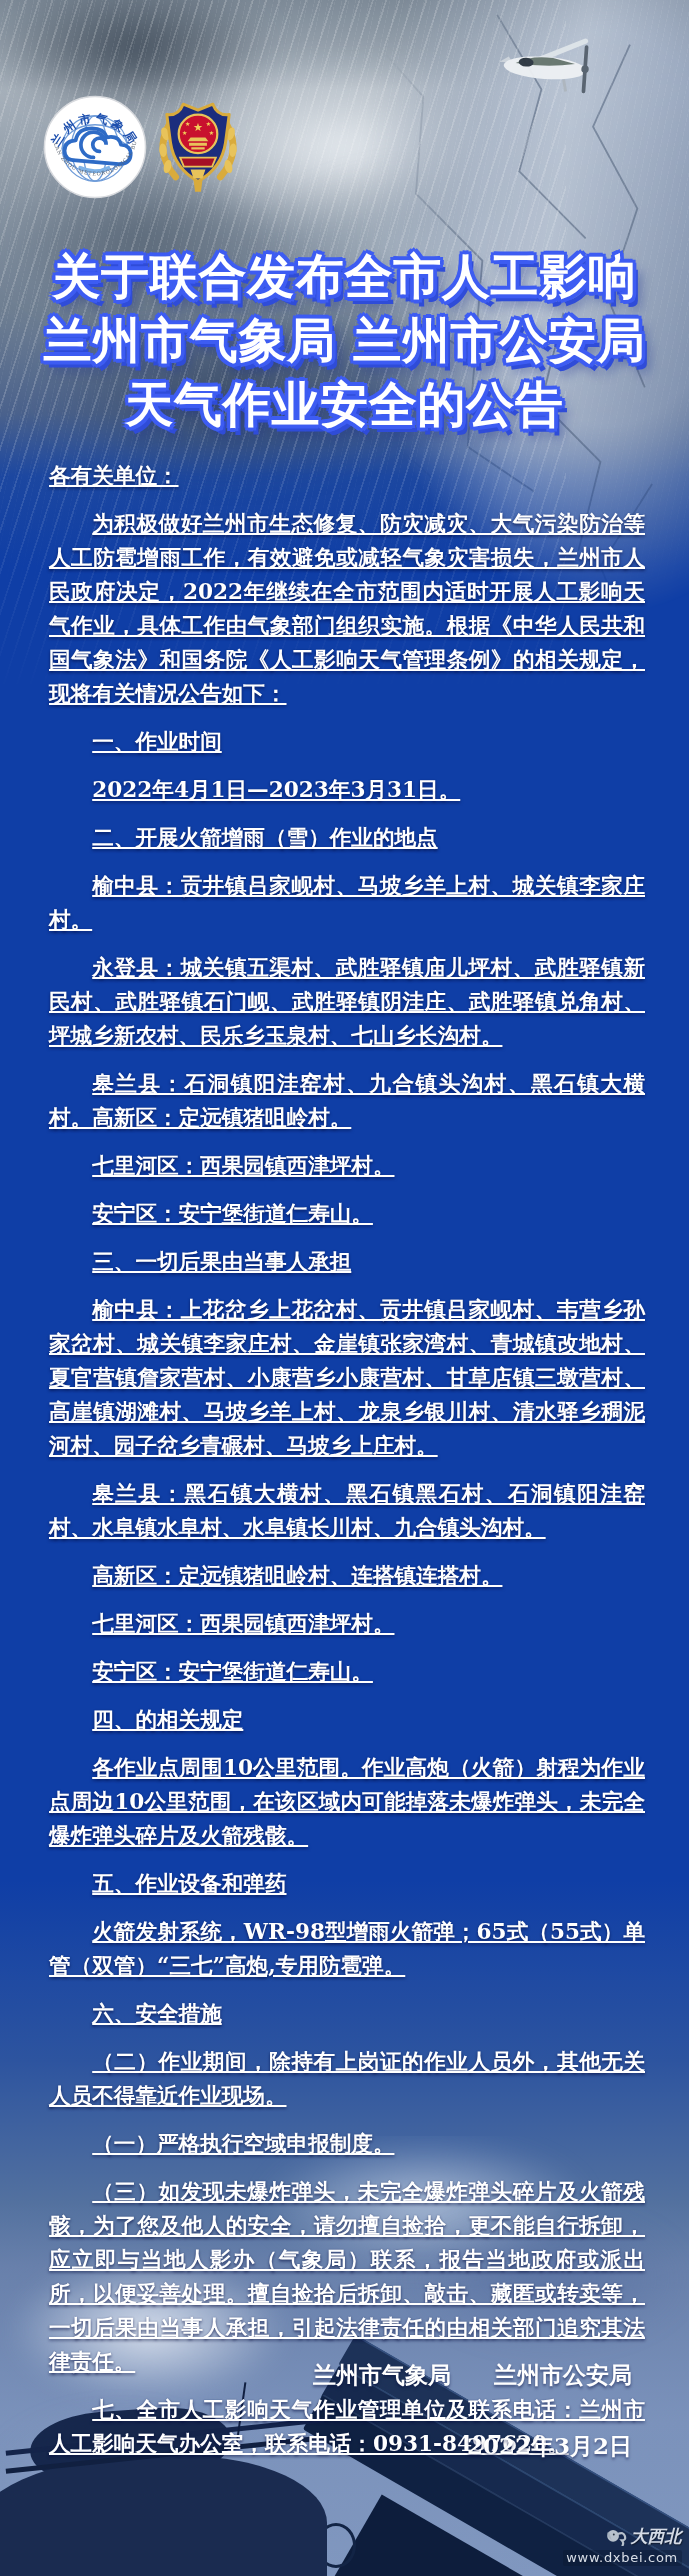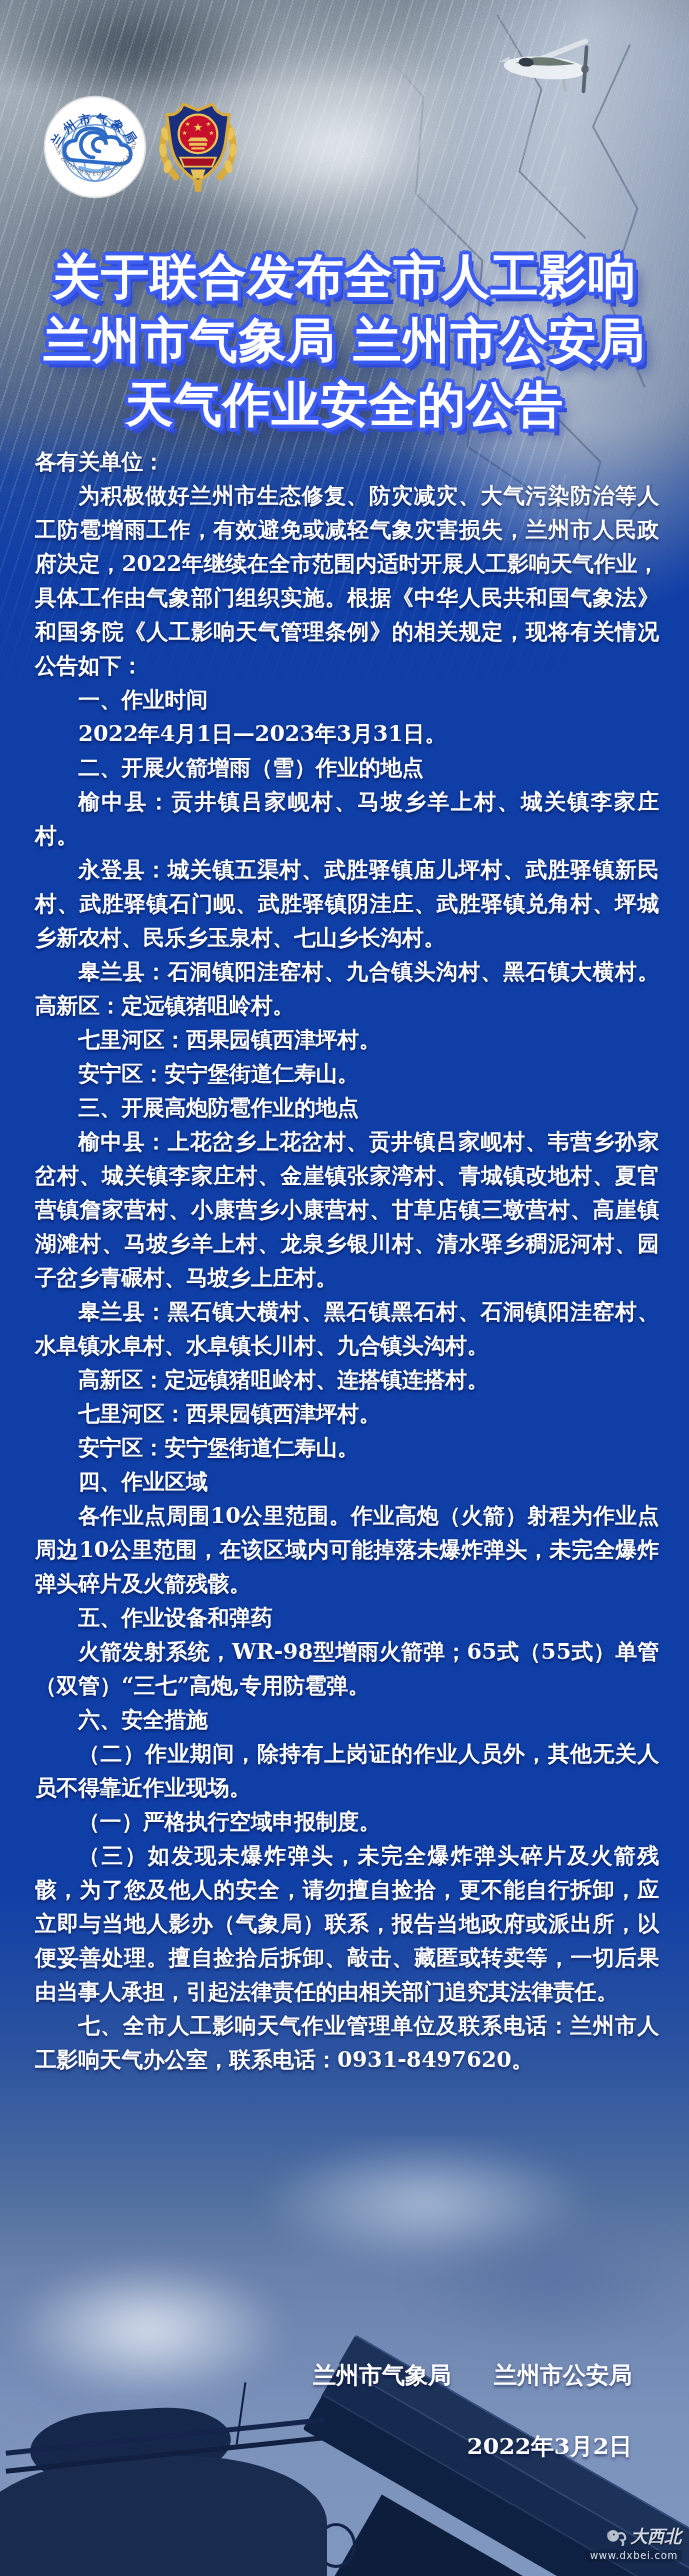--- a/index.html
+++ b/index.html
@@ -49,21 +49,21 @@
       -3.7px 0 0 #3d5cf2, 3.7px 0 0 #3d5cf2, 0 -3.7px 0 #3d5cf2, 0 3.7px 0 #3d5cf2,
       5.2px 6.7px 0 #2f4cd8, 7.4px 9.7px 10.4px rgba(18,40,140,.55);
   }
   
   .body-text{
     position:absolute;left:35px;top:445px;width:624px;z-index:4;
     color:#ffffff;font-weight:700;font-size:21.6px;line-height:34px;
     text-align:justify;
     text-shadow:0 1.5px 3px rgba(0,10,60,.55), 0 0 1.5px rgba(10,30,90,.4);
   }
-  .para{margin:0;}
+  .para{margin:14px;text-decoration:underline;}
   .para.ind{text-indent:2em;}
   .para.gap{margin-top:34px;}
   
   .bottom-photo{position:absolute;left:0;top:2136px;width:689px;height:440px;z-index:1;overflow:hidden;}
   .bcloud{position:absolute;border-radius:50%;filter:blur(13.4px);}
   .bc1{left:-45px;top:97px;width:387px;height:194px;background:radial-gradient(closest-side,rgba(236,241,248,.85),transparent 72%);}
   .bc2{left:194px;top:-22px;width:461px;height:179px;background:radial-gradient(closest-side,rgba(205,217,236,.7),transparent 72%);}
   .bc3{left:357px;top:45px;width:387px;height:194px;background:radial-gradient(closest-side,rgba(80,104,156,.55),transparent 72%);}
   .bc4{left:-60px;top:246px;width:357px;height:194px;background:radial-gradient(closest-side,rgba(150,166,198,.6),transparent 72%);}
   .launcher div{position:absolute;}
@@ -82,21 +82,21 @@
   .footer{position:absolute;right:57px;top:2358px;z-index:4;color:#fff;text-align:right;
     text-shadow:0 1.5px 3px rgba(0,10,60,.55);}
   .sig-row{display:flex;gap:43px;justify-content:flex-end;font-weight:700;font-size:23px;line-height:34px;}
   .date{margin-top:37px;font-weight:700;font-size:23px;line-height:34px;}
   
   .watermark{position:absolute;right:7.4px;top:2525px;z-index:5;text-align:right;opacity:.9;}
   .wm-row{display:flex;align-items:center;justify-content:flex-end;gap:3.7px;}
   .wm-name{font-style:italic;font-weight:900;font-size:17px;color:#e9eef6;
     text-shadow:0.7px 0.7px 1.5px rgba(0,0,0,.6);}
   .wm-url{margin-top:1.5px;font-family:"DejaVu Sans","Liberation Sans",sans-serif;
-    font-size:10px;letter-spacing:0.7px;color:#eef2f8;background:rgba(10,20,40,.35);
+    font-size:13px;letter-spacing:0.7px;color:#eef2f8;background:rgba(10,20,40,.35);
     border-radius:2.2px;padding:0.7px 3.7px;display:inline-block;}
 </style>
 </head>
 <body>
 
 <div class="poster">
 
   <div class="sky-top">
     <div class="cloud c1"></div>
     <div class="cloud c2"></div>
@@ -199,27 +199,27 @@
       <p class="para">各有关单位：</p>
       <p class="para ind">为积极做好兰州市生态修复、防灾减灾、大气污染防治等人工防雹增雨工作，有效避免或减轻气象灾害损失，兰州市人民政府决定，2022年继续在全市范围内适时开展人工影响天气作业，具体工作由气象部门组织实施。根据《中华人民共和国气象法》和国务院《人工影响天气管理条例》的相关规定，现将有关情况公告如下：</p>
       <p class="para ind">一、作业时间</p>
       <p class="para ind">2022年4月1日—2023年3月31日。</p>
       <p class="para ind">二、开展火箭增雨（雪）作业的地点</p>
       <p class="para ind">榆中县：贡井镇吕家岘村、马坡乡羊上村、城关镇李家庄村。</p>
       <p class="para ind">永登县：城关镇五渠村、武胜驿镇庙儿坪村、武胜驿镇新民村、武胜驿镇石门岘、武胜驿镇阴洼庄、武胜驿镇兑角村、坪城乡新农村、民乐乡玉泉村、七山乡长沟村。</p>
       <p class="para ind">皋兰县：石洞镇阳洼窑村、九合镇头沟村、黑石镇大横村。高新区：定远镇猪咀岭村。</p>
       <p class="para ind">七里河区：西果园镇西津坪村。</p>
       <p class="para ind">安宁区：安宁堡街道仁寿山。</p>
-      <p class="para ind">三、开展高炮防雹作业的地点</p>
+      <p class="para ind">三、一切后果由当事人承担</p>
       <p class="para ind">榆中县：上花岔乡上花岔村、贡井镇吕家岘村、韦营乡孙家岔村、城关镇李家庄村、金崖镇张家湾村、青城镇改地村、夏官营镇詹家营村、小康营乡小康营村、甘草店镇三墩营村、高崖镇湖滩村、马坡乡羊上村、龙泉乡银川村、清水驿乡稠泥河村、园子岔乡青碾村、马坡乡上庄村。</p>
       <p class="para ind">皋兰县：黑石镇大横村、黑石镇黑石村、石洞镇阳洼窑村、水阜镇水阜村、水阜镇长川村、九合镇头沟村。</p>
       <p class="para ind">高新区：定远镇猪咀岭村、连搭镇连搭村。</p>
       <p class="para ind">七里河区：西果园镇西津坪村。</p>
       <p class="para ind">安宁区：安宁堡街道仁寿山。</p>
-      <p class="para ind">四、作业区域</p>
+      <p class="para ind">四、的相关规定</p>
       <p class="para ind">各作业点周围10公里范围。作业高炮（火箭）射程为作业点周边10公里范围，在该区域内可能掉落未爆炸弹头，未完全爆炸弹头碎片及火箭残骸。</p>
       <p class="para ind">五、作业设备和弹药</p>
       <p class="para ind">火箭发射系统，WR-98型增雨火箭弹；65式（55式）单管（双管）“三七”高炮,专用防雹弹。</p>
       <p class="para ind">六、安全措施</p>
       <p class="para ind">（二）作业期间，除持有上岗证的作业人员外，其他无关人员不得靠近作业现场。</p>
       <p class="para ind">（一）严格执行空域申报制度。</p>
       <p class="para ind">（三）如发现未爆炸弹头，未完全爆炸弹头碎片及火箭残骸，为了您及他人的安全，请勿擅自捡拾，更不能自行拆卸，应立即与当地人影办（气象局）联系，报告当地政府或派出所，以便妥善处理。擅自捡拾后拆卸、敲击、藏匿或转卖等，一切后果由当事人承担，引起法律责任的由相关部门追究其法律责任。</p>
       <p class="para ind">七、全市人工影响天气作业管理单位及联系电话：兰州市人工影响天气办公室，联系电话：0931-8497620。</p>
     </div>
 

